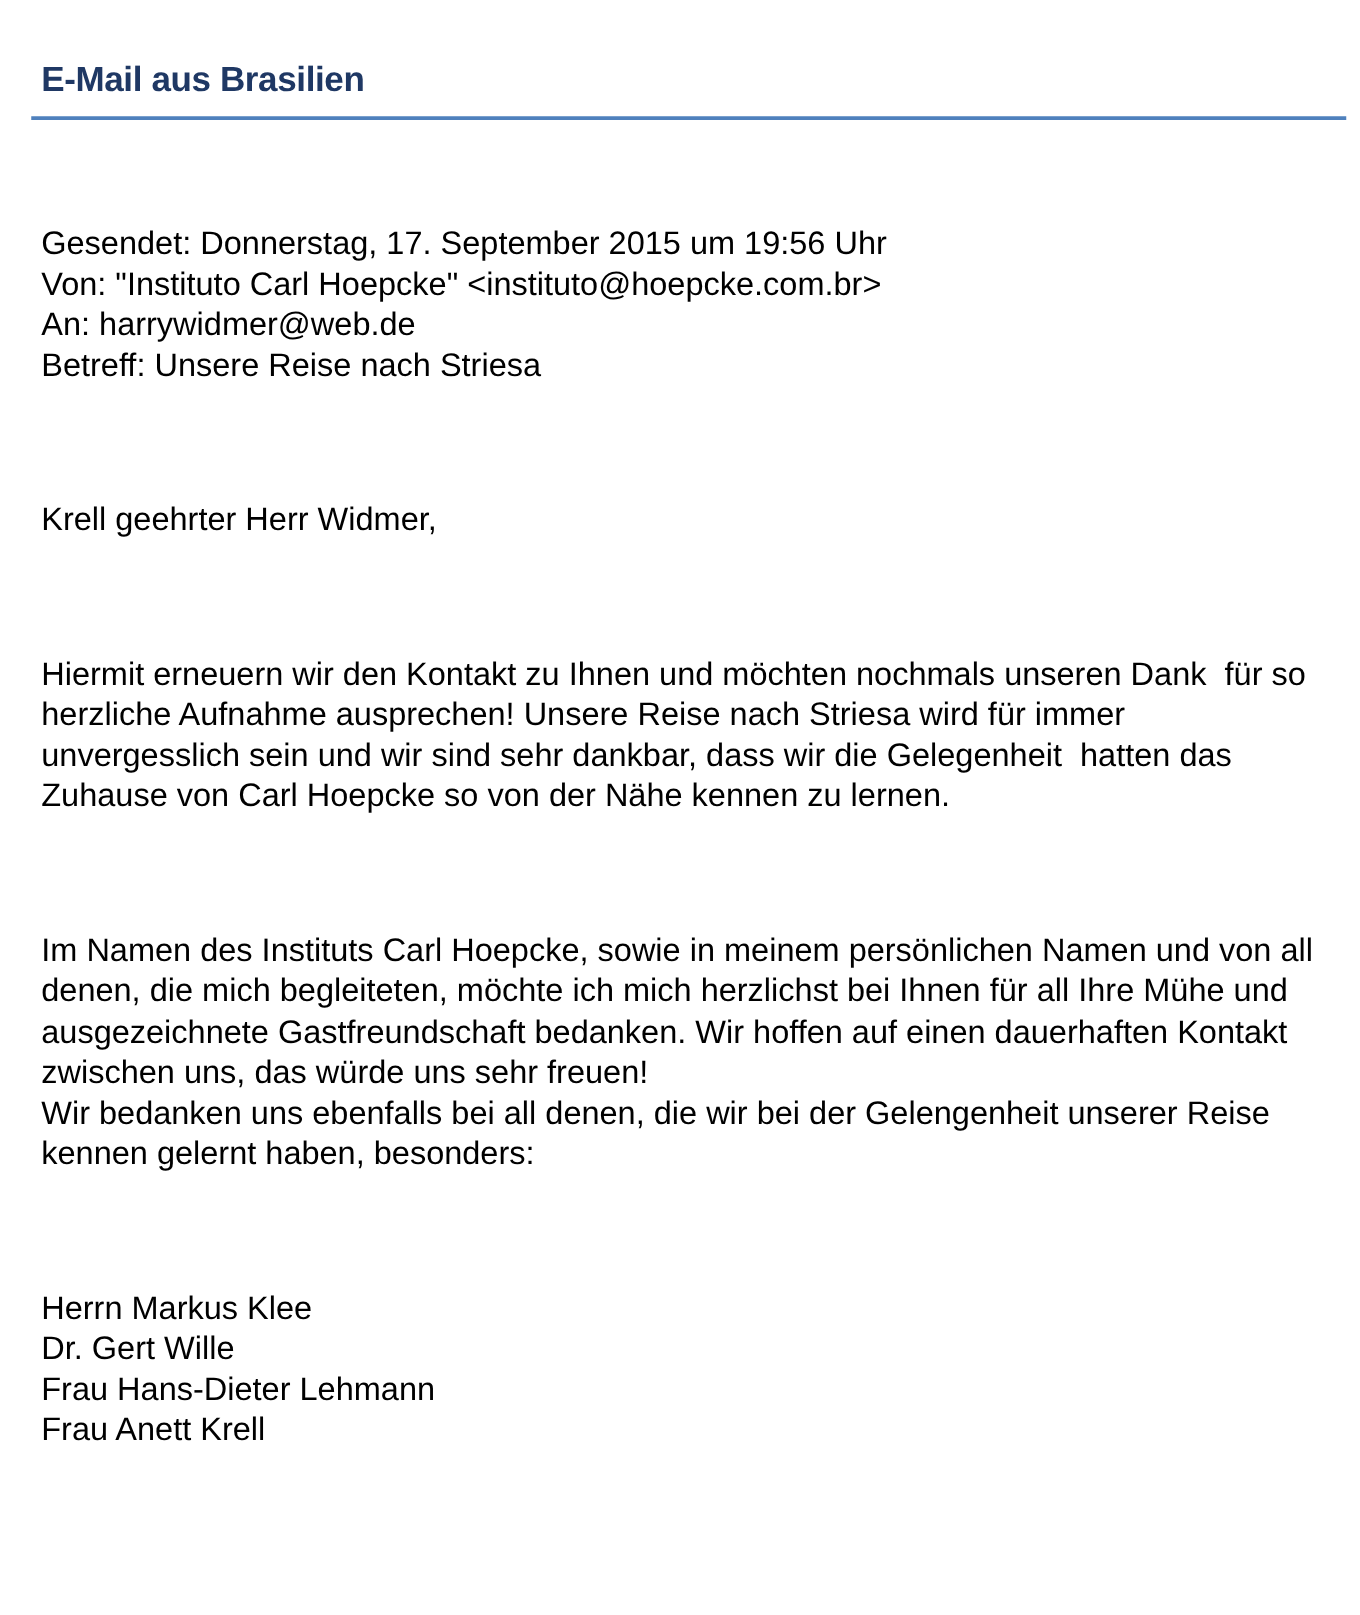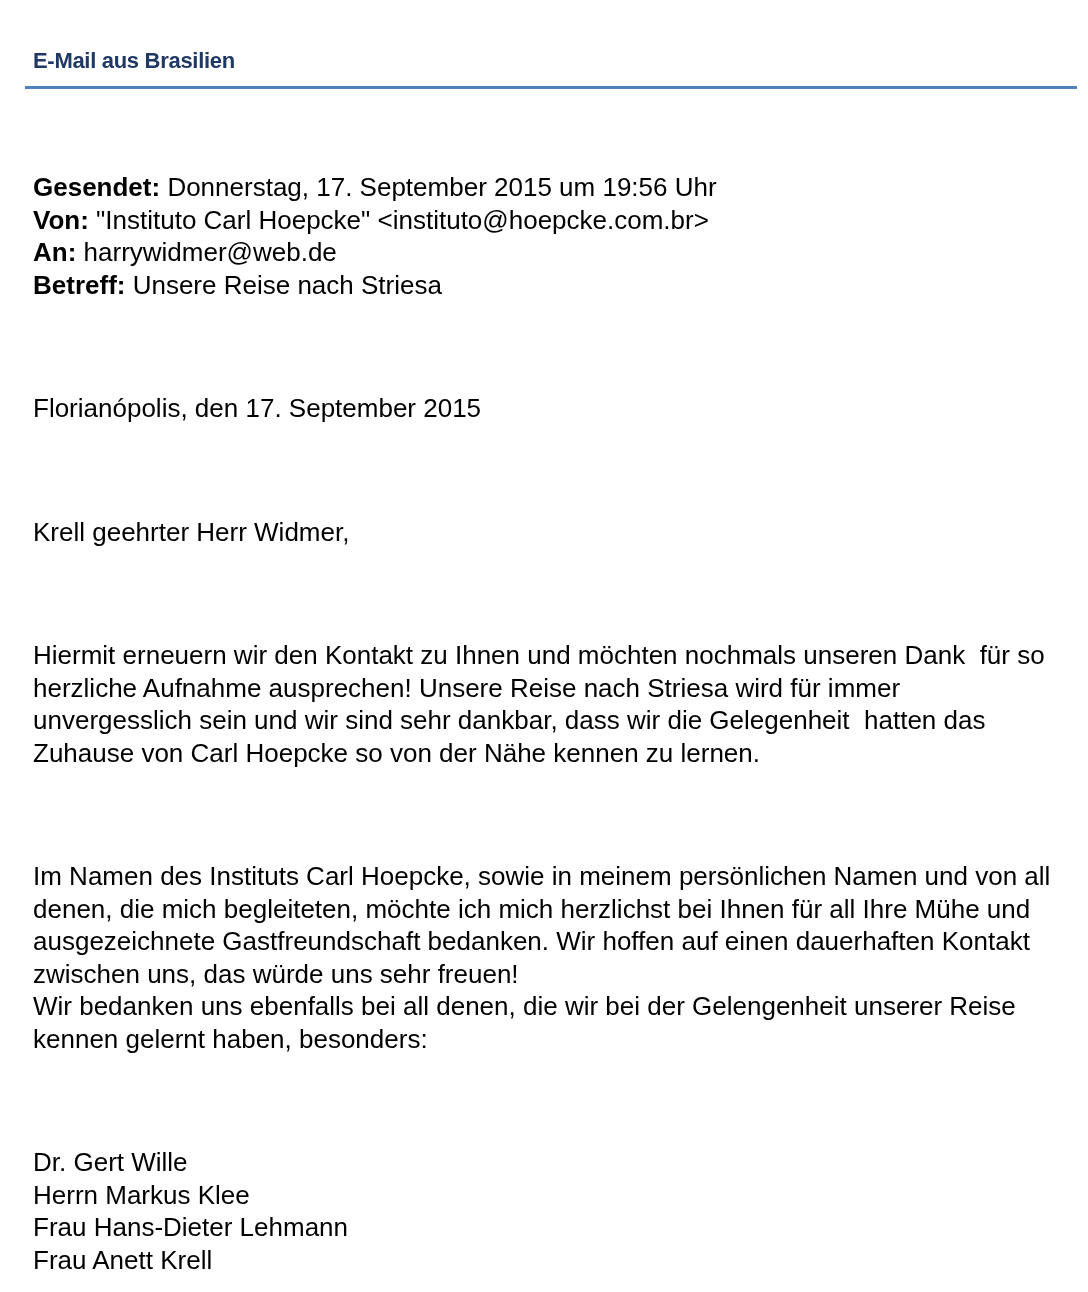--- a/index.html
+++ b/index.html
@@ -16,54 +16,53 @@
   }
   .page {
     box-sizing: border-box;
     width: 1088px;
     height: 1292px;
     padding-top: 48px;
     background: #ffffff;
   }
   .title {
     margin: 0 0 0 33px;
-    font-size: 22px;
+    font-size: 28px;
     line-height: 1.15;
     font-weight: bold;
     color: #1f3864;
     letter-spacing: -0.3px;
   }
   .rule {
     height: 3px;
     background: #4f81bd;
     margin: 13px 11px 0 25px;
   }
   .content {
     margin: 17px 6px 0 33px;
     font-size: 26px;
     line-height: 32.5px;
     white-space: pre-wrap;
   }
   .block + .block {
     margin-top: 26px;
   }
   .header-line .hl {
-    font-weight: bold;
+    font-weight: normal;
   }
 </style>
 </head>
 <body>
 
 <div class="page">
   <h1 class="title">E-Mail aus Brasilien</h1>
   <div class="rule"></div>
   <div class="content">
     <div class="block headers"><div class="header-line"><span class="hl">Gesendet:</span><span> Donnerstag, 17. September 2015 um 19:56 Uhr</span></div><div class="header-line"><span class="hl">Von:</span><span> "Instituto Carl Hoepcke" &lt;instituto@hoepcke.com.br&gt;</span></div><div class="header-line"><span class="hl">An:</span><span> harrywidmer@web.de</span></div><div class="header-line"><span class="hl">Betreff:</span><span> Unsere Reise nach Striesa</span></div></div>
-    <div class="block">Florianópolis, den 17. September 2015</div>
     <div class="block">Krell geehrter Herr Widmer,</div>
     <div class="block"><div class="text-line">Hiermit erneuern wir den Kontakt zu Ihnen und möchten nochmals unseren Dank  für so</div><div class="text-line">herzliche Aufnahme ausprechen! Unsere Reise nach Striesa wird für immer</div><div class="text-line">unvergesslich sein und wir sind sehr dankbar, dass wir die Gelegenheit  hatten das</div><div class="text-line">Zuhause von Carl Hoepcke so von der Nähe kennen zu lernen.</div></div>
     <div class="block"><div class="text-line">Im Namen des Instituts Carl Hoepcke, sowie in meinem persönlichen Namen und von all</div><div class="text-line">denen, die mich begleiteten, möchte ich mich herzlichst bei Ihnen für all Ihre Mühe und</div><div class="text-line">ausgezeichnete Gastfreundschaft bedanken. Wir hoffen auf einen dauerhaften Kontakt</div><div class="text-line">zwischen uns, das würde uns sehr freuen!</div><div class="text-line">Wir bedanken uns ebenfalls bei all denen, die wir bei der Gelengenheit unserer Reise</div><div class="text-line">kennen gelernt haben, besonders:</div></div>
-    <div class="block"><div class="text-line">Dr. Gert Wille</div><div class="text-line">Herrn Markus Klee</div><div class="text-line">Frau Hans-Dieter Lehmann</div><div class="text-line">Frau Anett Krell</div></div>
+    <div class="block"><div class="text-line">Herrn Markus Klee</div><div class="text-line">Dr. Gert Wille</div><div class="text-line">Frau Hans-Dieter Lehmann</div><div class="text-line">Frau Anett Krell</div></div>
     
     
     
   </div>
 </div>
 
 </body></html>

